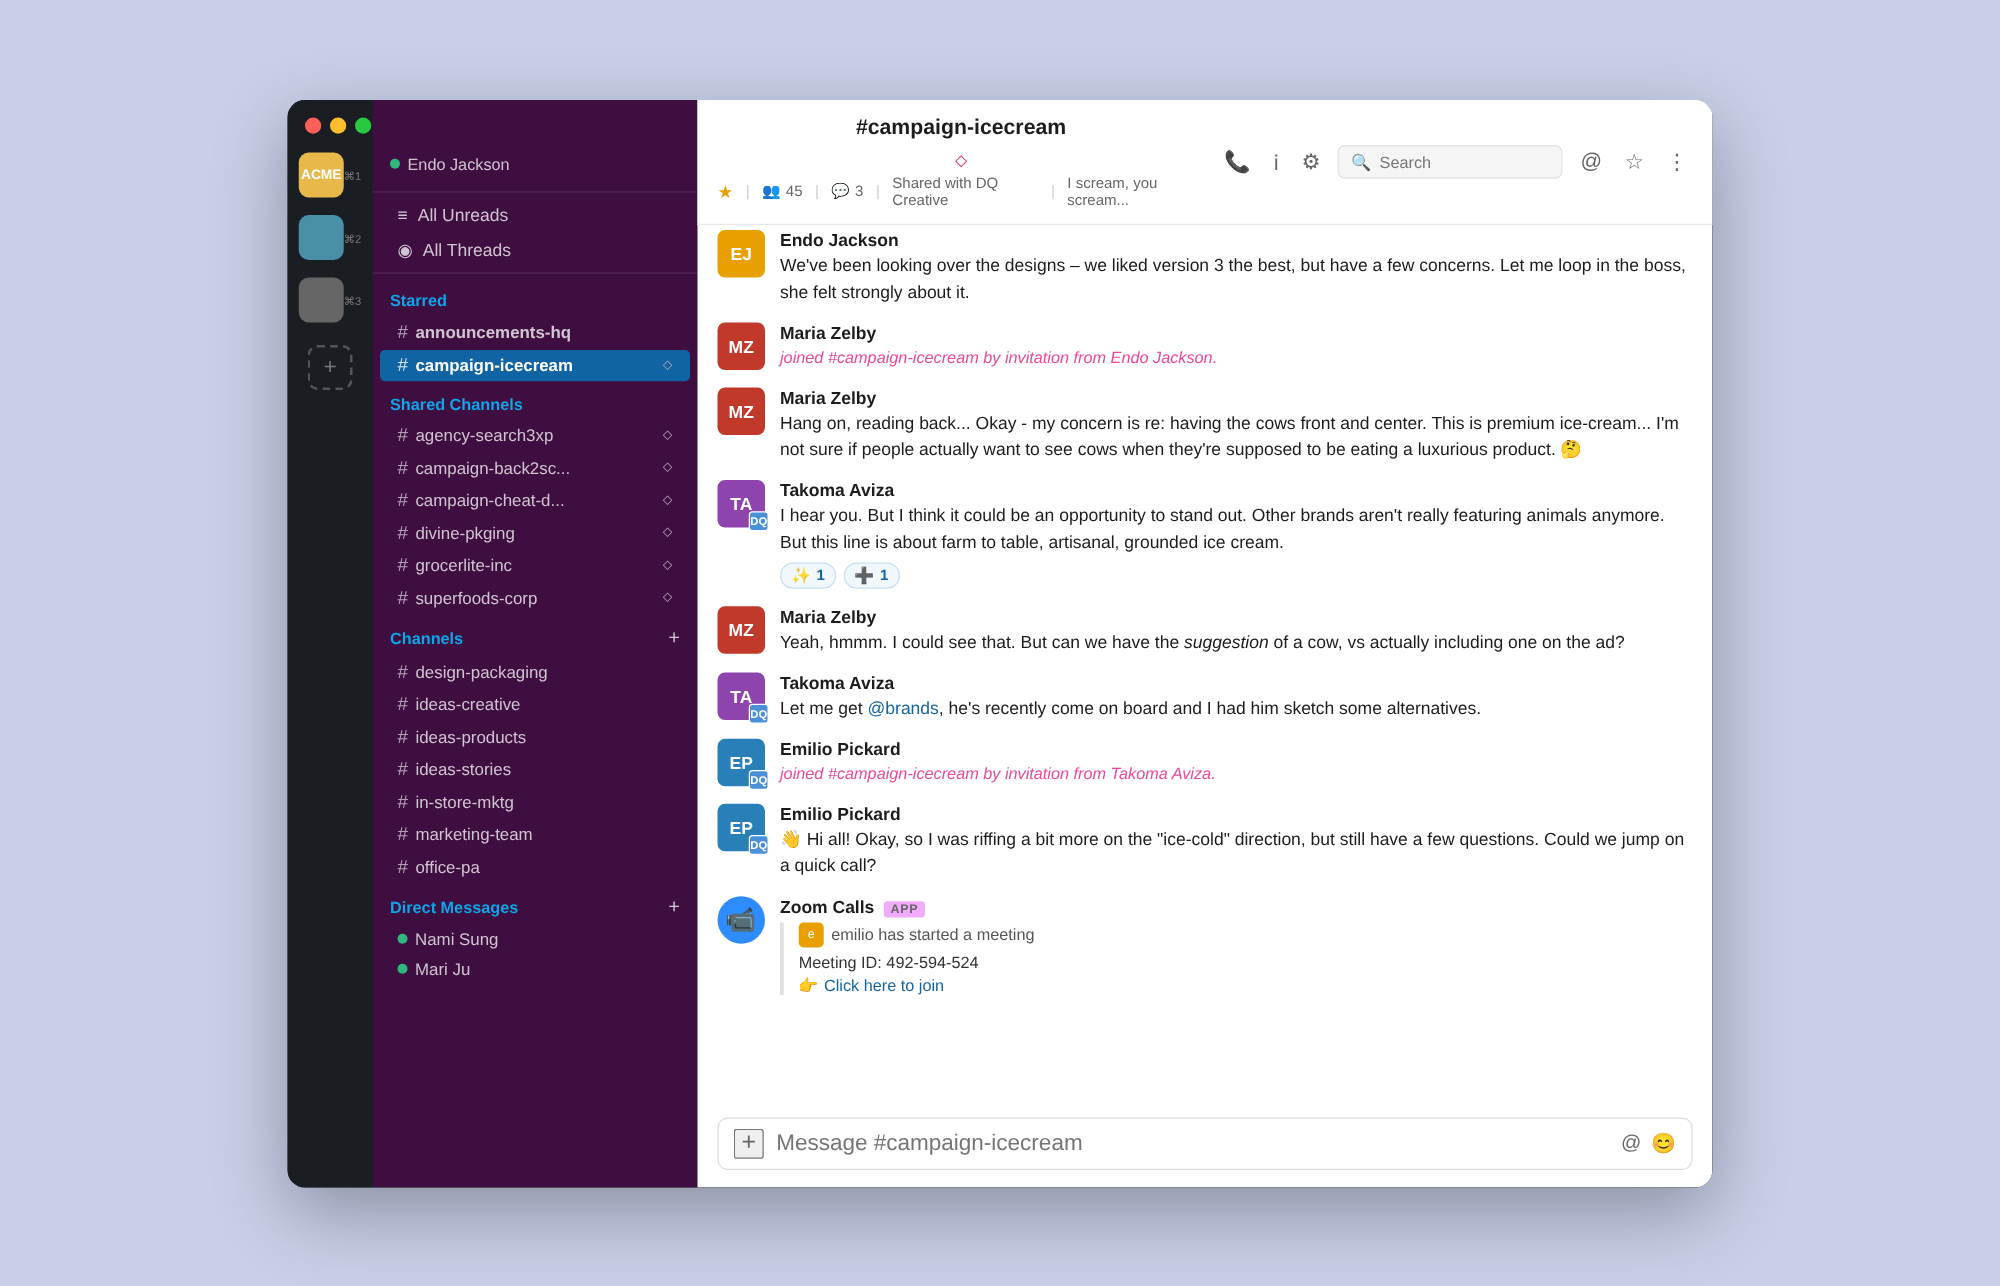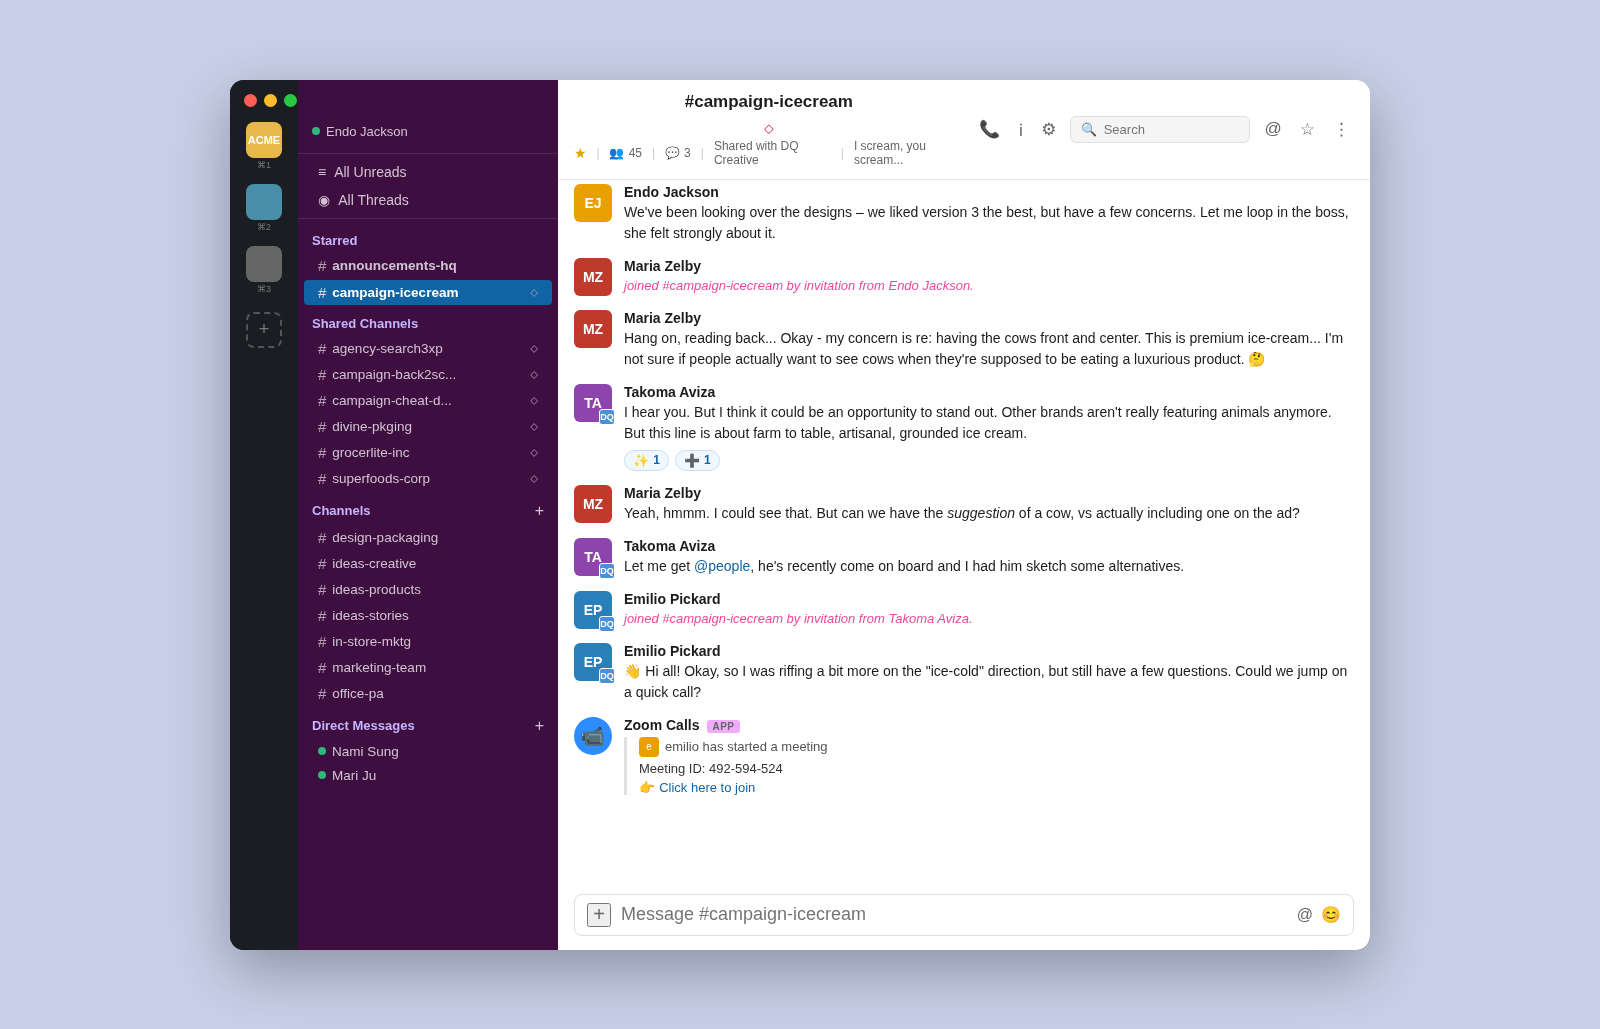--- a/index.html
+++ b/index.html
@@ -65,21 +65,20 @@
       background: #1a1d21;
       display: flex;
       flex-direction: column;
       align-items: center;
       padding-top: 42px;
       gap: 6px;
       flex-shrink: 0;
     }
     .app-icon-wrap {
       display: flex;
-      flex-direction: column;
       align-items: center;
       cursor: pointer;
       justify-content: center;
     }
     .acme-icon {
       background: #e8b84b;
       border-radius: 8px;
       width: 36px;
       height: 36px;
       display: flex;
@@ -193,21 +192,21 @@
 
     .sidebar-section-header {
       display: flex;
       align-items: center;
       justify-content: space-between;
       padding: 10px 14px 4px;
     }
     .sidebar-section-title {
       font-size: 13px;
       font-weight: 600;
-      color: #c4b5fd;
+      color: #0ea5e9;
     }
     .sidebar-section-add {
       color: #d1c4d2;
       font-size: 16px;
       cursor: pointer;
     }
 
     .sidebar-channel {
       display: flex;
       align-items: center;
@@ -798,21 +797,21 @@
         <div class="message-group">
           <div class="avatar" style="background:#8e44ad">
           TA
           <div class="avatar-badge">DQ</div>
         </div>
         <div class="message-content">
           <div class="message-header">
             <span class="message-author">Takoma Aviza</span>
           </div>
           <div class="message-text">
-            Let me get <a href="#" class="mention-link">@people</a>, he's recently come on board and I had him sketch some alternatives.
+            Let me get <a href="#" class="mention-link">@brands</a>, he's recently come on board and I had him sketch some alternatives.
           </div>
         </div>
         </div>
         <div class="message-group">
           <div class="avatar" style="background:#2980b9">
           EP
           <div class="avatar-badge">DQ</div>
         </div>
         <div class="message-content">
           <div class="message-header">

